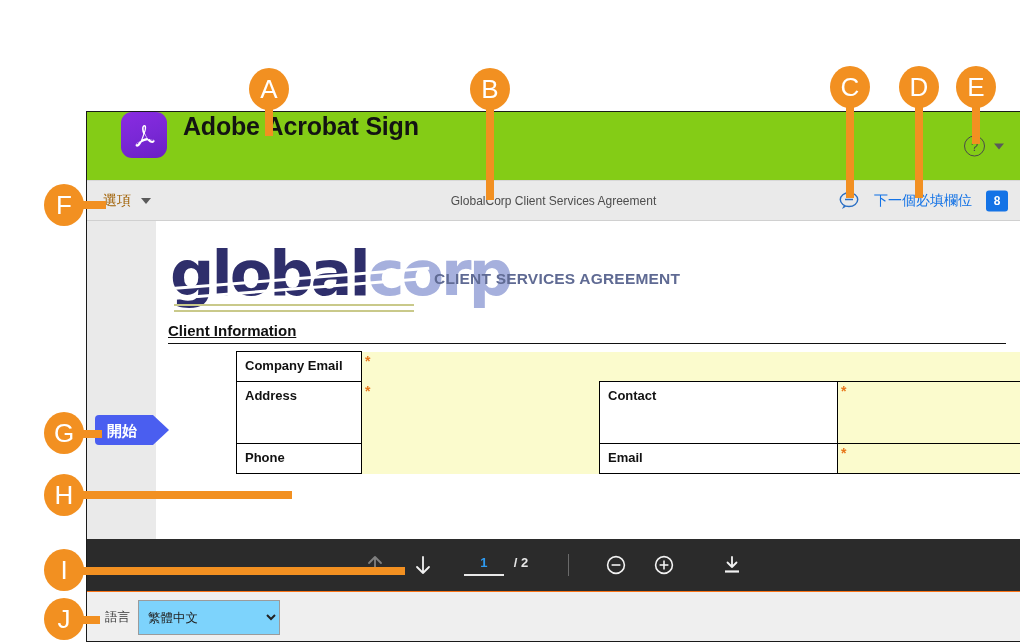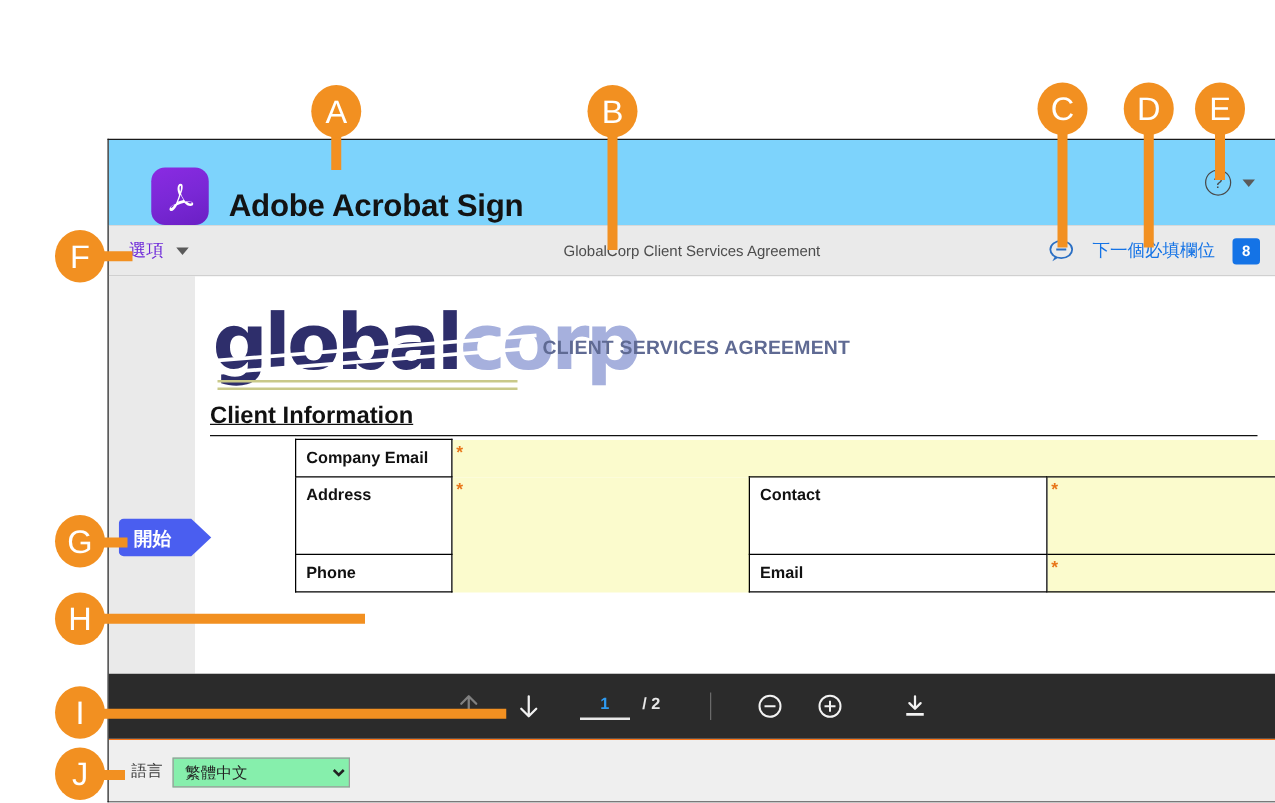--- a/index.html
+++ b/index.html
@@ -20,23 +20,23 @@
     background: #fff;
     border: 1px solid #1a1a1a;
     border-right: none;
     overflow: hidden;
   }
 
   
   .app-header {
     position: relative;
     height: 69px;
-    background: #7dd3fc;
+    background: #84cc16;
     border-bottom: 1px solid #d8d8d8;
-    display: flex; align-items: flex-end;
+    display: flex; align-items: flex-start;
   }
   .acrobat-logo {
     margin-left: 34px;
     width: 46px; height: 46px;
     border-radius: 11px;
     background: linear-gradient(160deg,#8a2be2 0%,#7a28d6 50%,#6a1fc4 100%);
     display: flex; align-items: center; justify-content: center;
     flex: none;
   }
   .acrobat-logo svg { display:block; }
@@ -67,21 +67,21 @@
   .sub-toolbar {
     position: relative;
     height: 40px;
     background: #eaeaea;
     border-bottom: 1px solid #d0d0d0;
     display:flex; align-items:center;
   }
   .options-btn {
     margin-left: 16px;
     display:flex; align-items:center; gap:10px;
-    font-size: 14px; color:#6d28d9; cursor:pointer;
+    font-size: 14px; color:#a16207; cursor:pointer;
     white-space: nowrap;
   }
   .options-caret {
     width:0;height:0;
     border-left:5px solid transparent;
     border-right:5px solid transparent;
     border-top:6px solid #5a5a5a;
   }
   .doc-title-center {
     position:absolute; left:0; right:0;
@@ -146,21 +146,21 @@
     position:absolute; left: 278px; top: 49px;
     font-size: 15.5px; font-weight: bold;
     color: #5f6a93; letter-spacing: 0.2px;
     white-space:nowrap;
   }
   .client-info {
     position:absolute; left: 12px; top: 101px;
     width: 838px;
   }
   .client-info-h {
-    font-size: 19px; font-weight: bold; color:#111;
+    font-size: 15px; font-weight: bold; color:#111;
     text-decoration: underline;
     padding-bottom: 2px; display:inline-block;
   }
   .ci-rule { height:1px; background:#111; width: 838px; margin-top: 2px; }
 
   
   .form-table {
     position:absolute; left: 80px; top: 130px;
     width: 840px;
     border-collapse: collapse;
@@ -214,25 +214,25 @@
   .lang-bar {
     height: 52px; background:#efefef;
     display:flex; align-items:center;
     border-top: 1px solid #f97316;
   }
   .lang-label {
     margin-left: 18px; font-size: 12.5px; color:#3a3a3a;
   }
   .lang-select {
     margin-left: 8px;
-    width: 142px; height: 24px;
+    width: 142px; height: 35px;
     font-size: 12.5px;
     font-family:"Liberation Sans", sans-serif;
     color:#222;
-    background:#86efac;
+    background:#7dd3fc;
     border:1px solid #9b9b9b;
     border-radius:0;
     padding-left: 5px;
   }
 
   
   .callout {
     position:absolute;
     width: 40px; height: 42px;
     border-radius: 50%;

